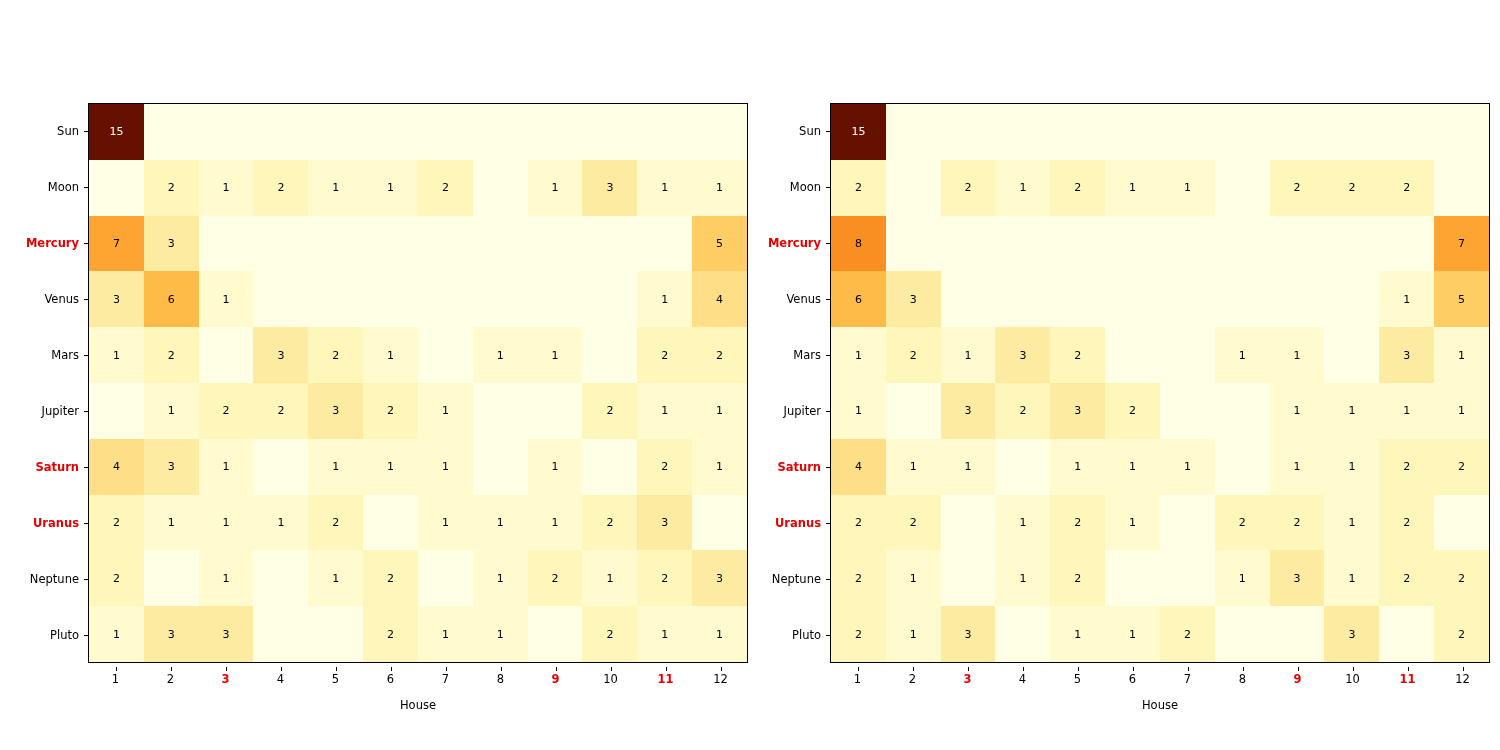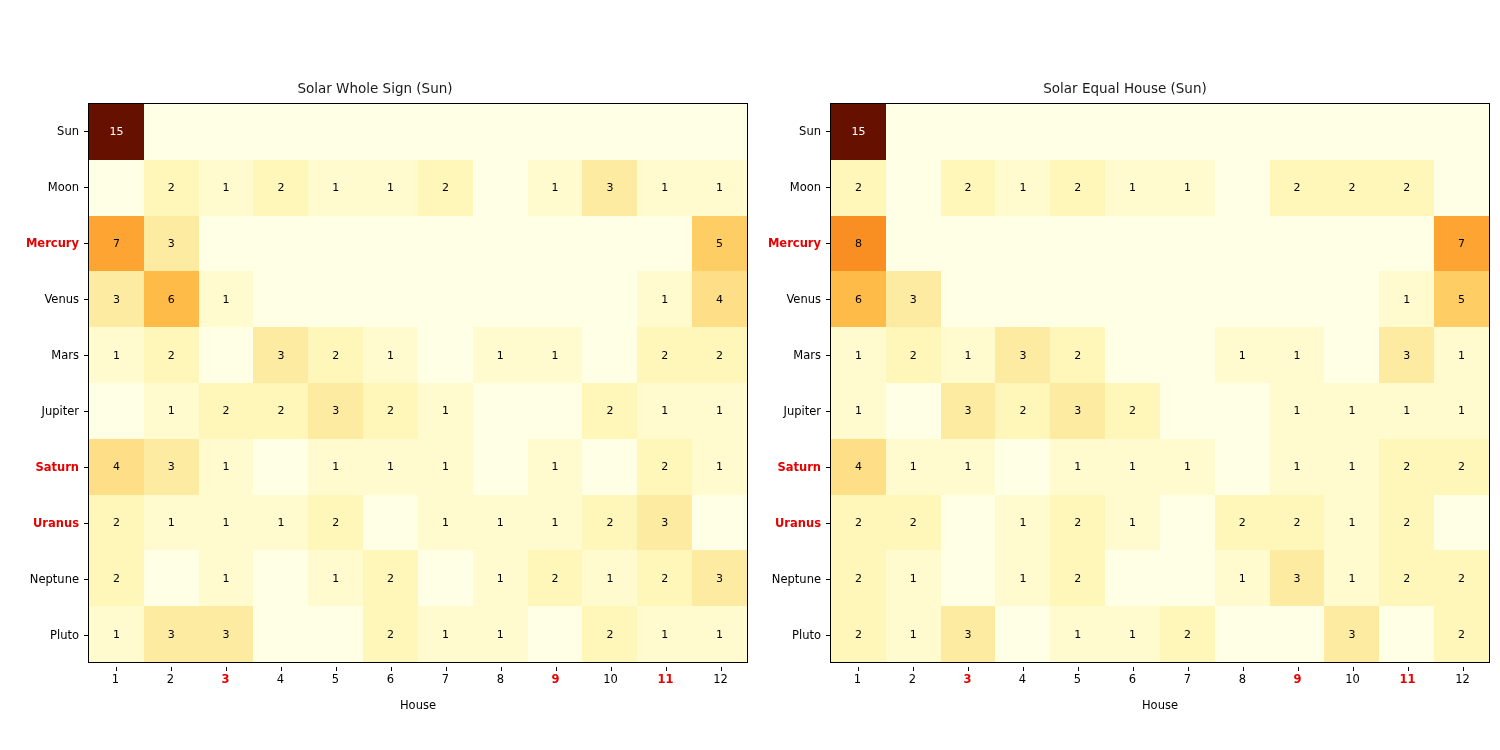--- a/index.html
+++ b/index.html
@@ -120,21 +120,20 @@
     text-align: center;
     font-size: 11.5px;
   }
 </style>
 </head>
 <body>
 
 <div id="root">
 
   <div class="panel" id="panel0" style="left:0px; width:750px;">
-    <div class="panel-title">Solar Whole Sign (Sun)</div>
     <div class="ylabels" style="left:0px; top:103px; width:88px; height:560px;">
         <div class="ylabel">Sun<div class="ytick"></div></div>
         <div class="ylabel">Moon<div class="ytick"></div></div>
         <div class="ylabel hl">Mercury<div class="ytick"></div></div>
         <div class="ylabel">Venus<div class="ytick"></div></div>
         <div class="ylabel">Mars<div class="ytick"></div></div>
         <div class="ylabel">Jupiter<div class="ytick"></div></div>
         <div class="ylabel hl">Saturn<div class="ytick"></div></div>
         <div class="ylabel hl">Uranus<div class="ytick"></div></div>
         <div class="ylabel">Neptune<div class="ytick"></div></div>
@@ -423,21 +422,20 @@
         <div class="xlabel">8<div class="xtick"></div></div>
         <div class="xlabel hl">9<div class="xtick"></div></div>
         <div class="xlabel">10<div class="xtick"></div></div>
         <div class="xlabel hl">11<div class="xtick"></div></div>
         <div class="xlabel">12<div class="xtick"></div></div>
       </div>
     <div class="axis-title" style="left:88px; top:698px; width:660px;">House</div>
   </div>
 
   <div class="panel" id="panel1" style="left:750px; width:750px;">
-    <div class="panel-title">Solar Equal House (Sun)</div>
     <div class="ylabels" style="left:0px; top:103px; width:80px; height:560px;">
         <div class="ylabel">Sun<div class="ytick"></div></div>
         <div class="ylabel">Moon<div class="ytick"></div></div>
         <div class="ylabel hl">Mercury<div class="ytick"></div></div>
         <div class="ylabel">Venus<div class="ytick"></div></div>
         <div class="ylabel">Mars<div class="ytick"></div></div>
         <div class="ylabel">Jupiter<div class="ytick"></div></div>
         <div class="ylabel hl">Saturn<div class="ytick"></div></div>
         <div class="ylabel hl">Uranus<div class="ytick"></div></div>
         <div class="ylabel">Neptune<div class="ytick"></div></div>

